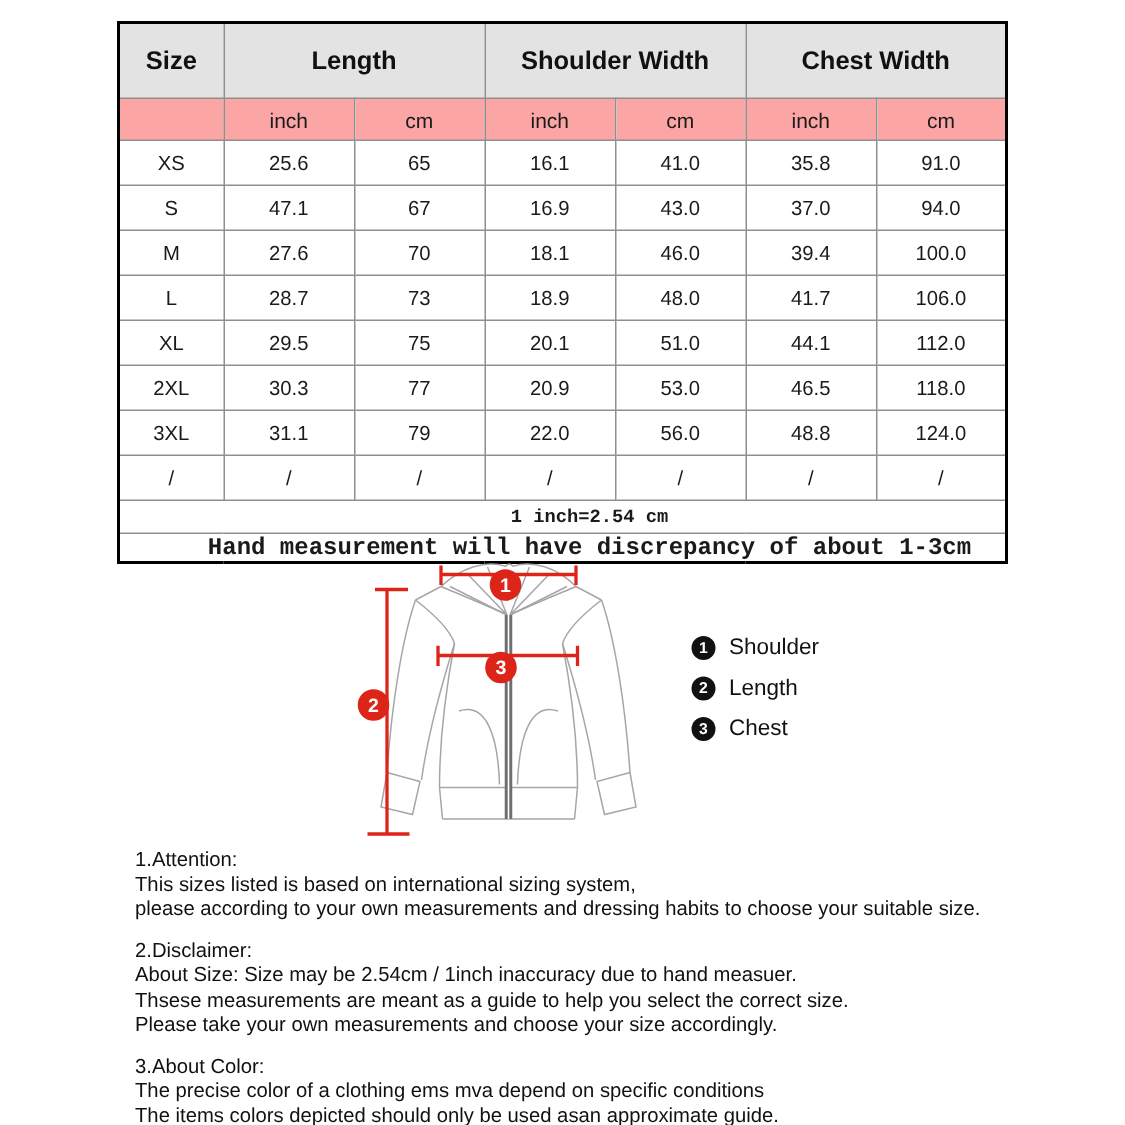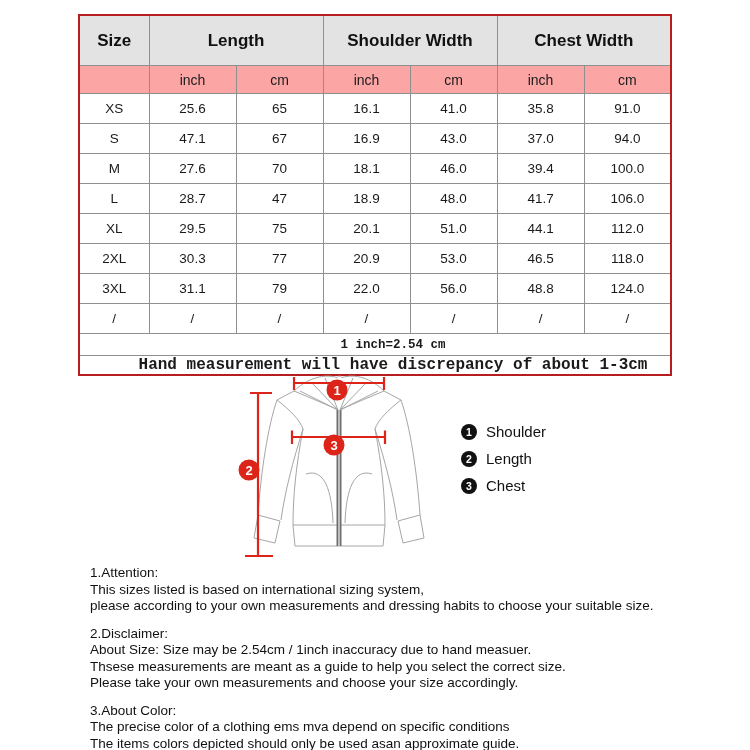--- a/index.html
+++ b/index.html
@@ -5,21 +5,21 @@
   html,body{margin:0;padding:0;}
   body{
     width:750px;height:750px;position:relative;background:#ffffff;
     font-family:"Liberation Sans", sans-serif;color:#1a1a1a;overflow:hidden;
   }
 
   
   table.size-table{
     position:absolute;left:78px;top:14px;width:594px;
     border-collapse:collapse;table-layout:fixed;
-    border:2px solid #b91c1c;
+    border:2px solid #000000;
   }
   .size-table th,.size-table td{
     border:1px solid #8f8f8f;text-align:center;vertical-align:middle;
     padding:0;overflow:hidden;white-space:nowrap;
   }
   .size-table th.gh{
     background:#e3e3e3;font-size:17px;font-weight:bold;height:49px;color:#111;
   }
   .size-table th.unit{
     background:#fca5a5;font-size:14px;font-weight:normal;height:27px;
@@ -102,21 +102,21 @@
       <td class="data">27.6</td>
       <td class="data">70</td>
       <td class="data">18.1</td>
       <td class="data">46.0</td>
       <td class="data">39.4</td>
       <td class="data">100.0</td>
     </tr>
     <tr>
       <td class="data">L</td>
       <td class="data">28.7</td>
-      <td class="data">47</td>
+      <td class="data">73</td>
       <td class="data">18.9</td>
       <td class="data">48.0</td>
       <td class="data">41.7</td>
       <td class="data">106.0</td>
     </tr>
     <tr>
       <td class="data">XL</td>
       <td class="data">29.5</td>
       <td class="data">75</td>
       <td class="data">20.1</td>

